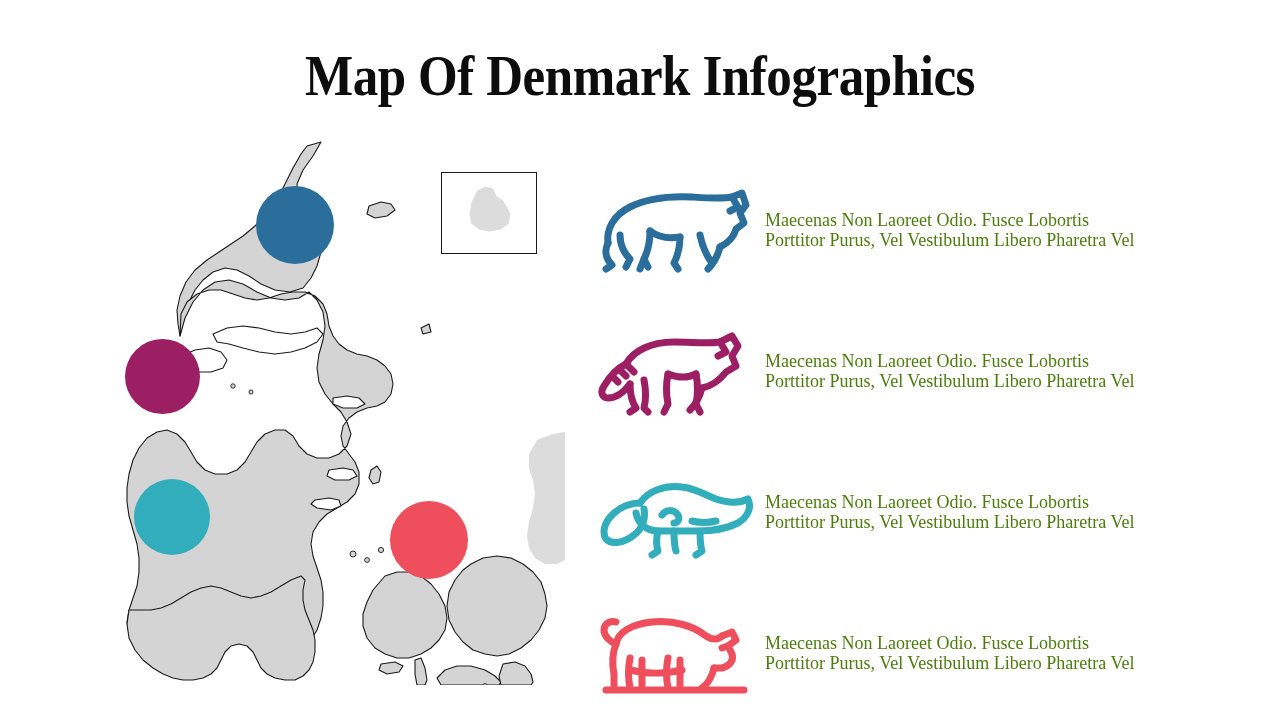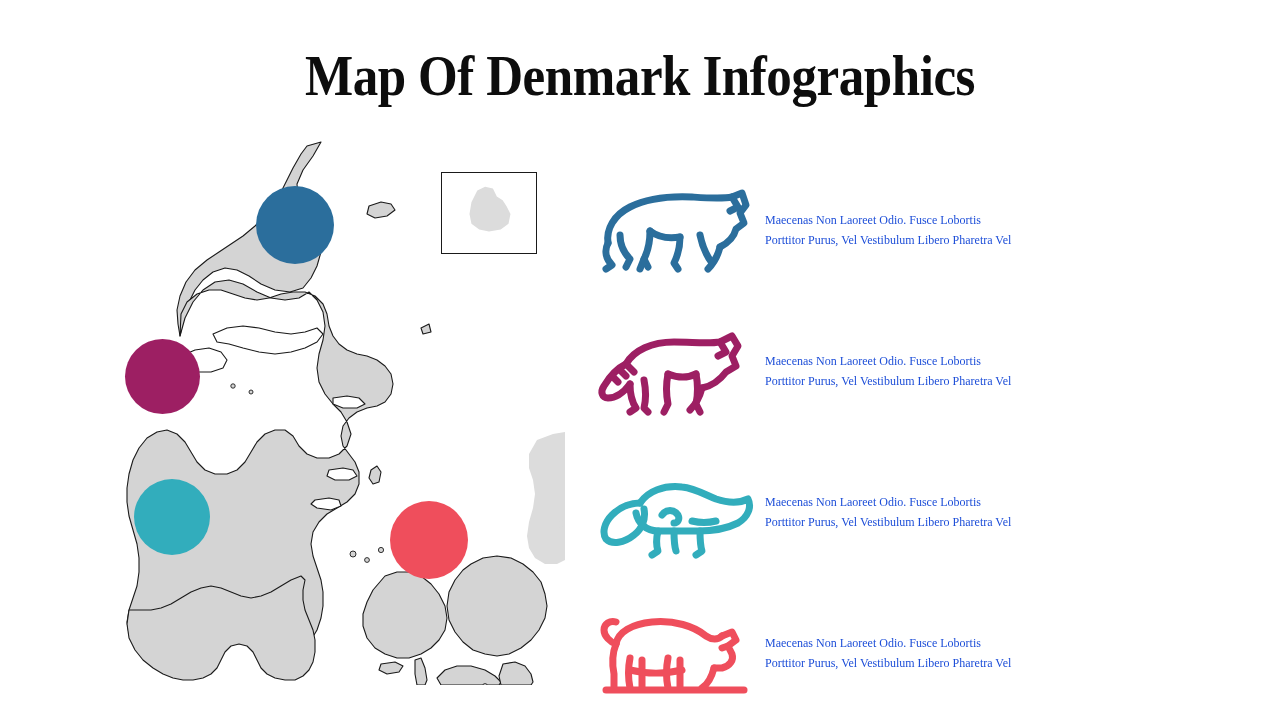--- a/index.html
+++ b/index.html
@@ -78,23 +78,23 @@
     height: 96px;
     flex: 0 0 160px;
     display: flex;
     align-items: center;
     justify-content: flex-start;
   }
   .legend-icon svg { display: block; width: 160px; height: 96px; }
   .legend-text {
     margin-left: 9px;
     font-family: "Liberation Serif", "DejaVu Serif", serif;
-    font-size: 12px;
+    font-size: 18px;
     line-height: 19.5px;
-    color: #1d4ed8;
+    color: #4d7c0f;
     white-space: nowrap;
   }
   .legend-text .line { display: block; }
 </style>
 </head>
 <body>
 
 <div class="page-title">Map Of Denmark Infographics</div>
 
 <div class="map-panel">

